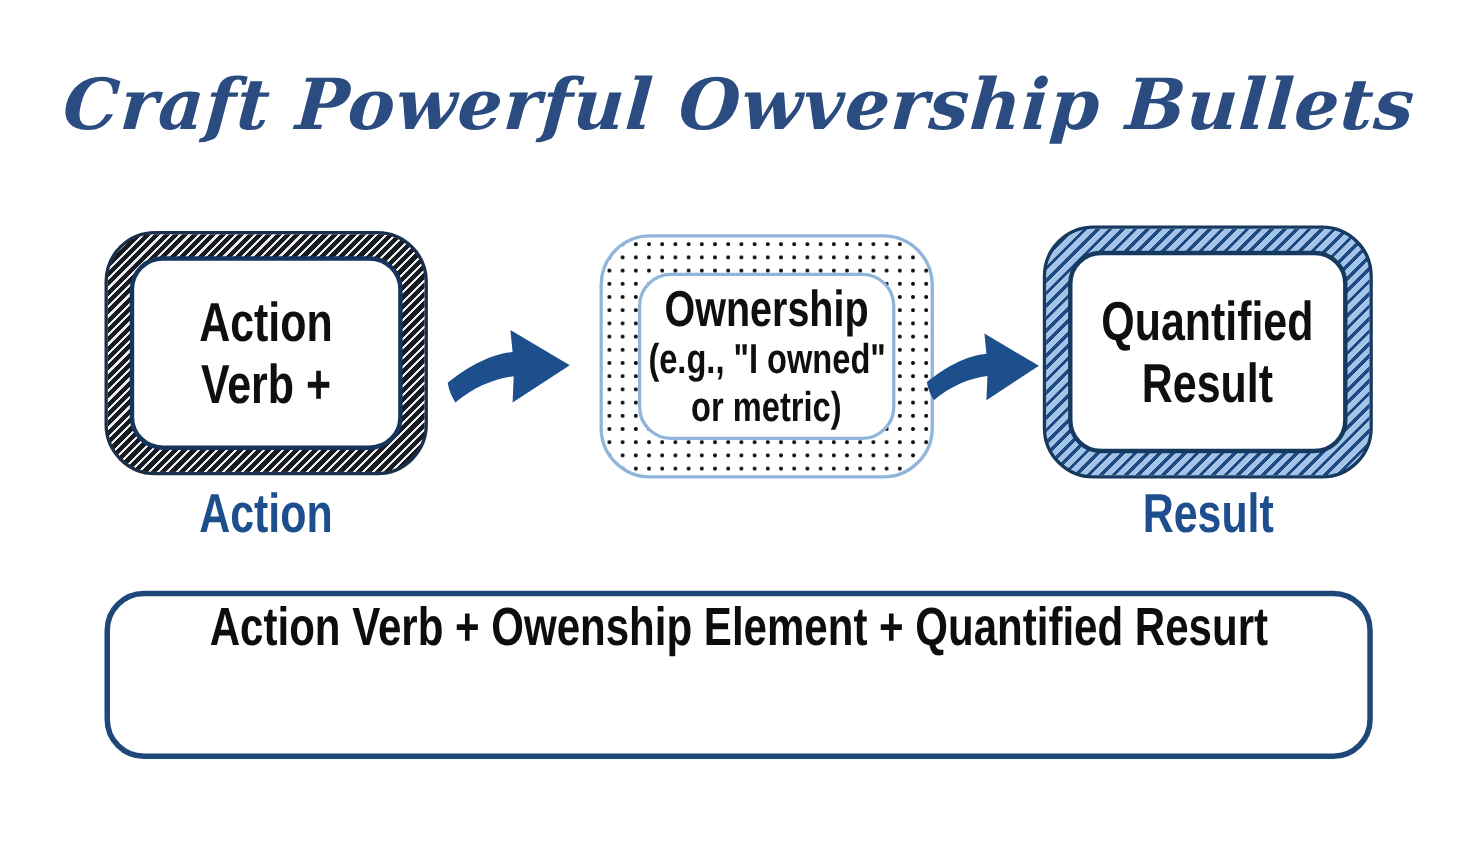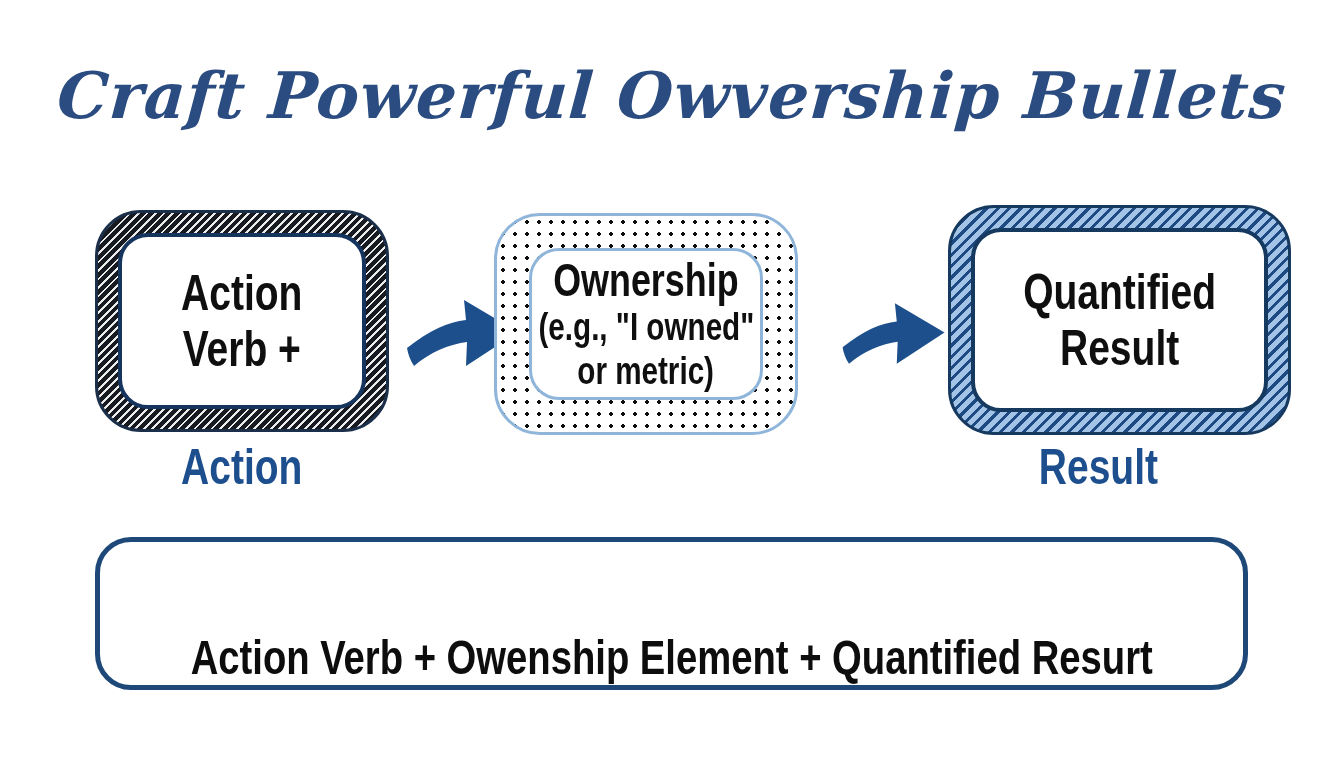--- a/index.html
+++ b/index.html
@@ -48,31 +48,31 @@
 
   .box-action {
     left: 95px; top: 210px; width: 294px; height: 222px;
     padding: 20px;
     background: repeating-linear-gradient(135deg, #171a20 0 4px, #ececec 4px 6px);
     border: 3px solid #1c2f4a;
   }
   .box-action .box-inner { border: 4px solid #15345e; }
 
   .box-ownership {
-    left: 494px; top: 213px; width: 304px; height: 222px;
+    left: 545px; top: 213px; width: 304px; height: 222px;
     padding: 32px;
     background-color: #ffffff;
     background-image: radial-gradient(#0d0d0d 1.7px, transparent 1.9px);
     background-size: 12px 12px;
     border: 3px solid #8fb6da;
   }
   .box-ownership .box-inner { border: 3px solid #8fb6da; }
 
   .box-result {
-    left: 948px; top: 205px; width: 343px; height: 230px;
+    left: 948px; top: 205px; width: 300px; height: 230px;
     padding: 20px;
     background: repeating-linear-gradient(135deg, #1d4a82 0 3px, #a3c4e6 3px 8px);
     border: 3px solid #16395f;
   }
   .box-result .box-inner { border: 4px solid #16395f; }
 
   
   .squeeze {
     display: inline-block;
     transform: scaleX(0.78);
@@ -111,21 +111,21 @@
 
   
   .formula-box {
     position: absolute;
     left: 95px; top: 537px;
     width: 1153px; height: 153px;
     background: #ffffff;
     border: 5px solid #1d4878;
     border-radius: 36px;
     display: flex;
-    align-items: flex-end;
+    align-items: flex-start;
     justify-content: center;
   }
   .formula-text {
     font-weight: 700;
     font-size: 49px;
     color: #0d0d0d;
     letter-spacing: 0px;
   }
 </style>
 </head>

